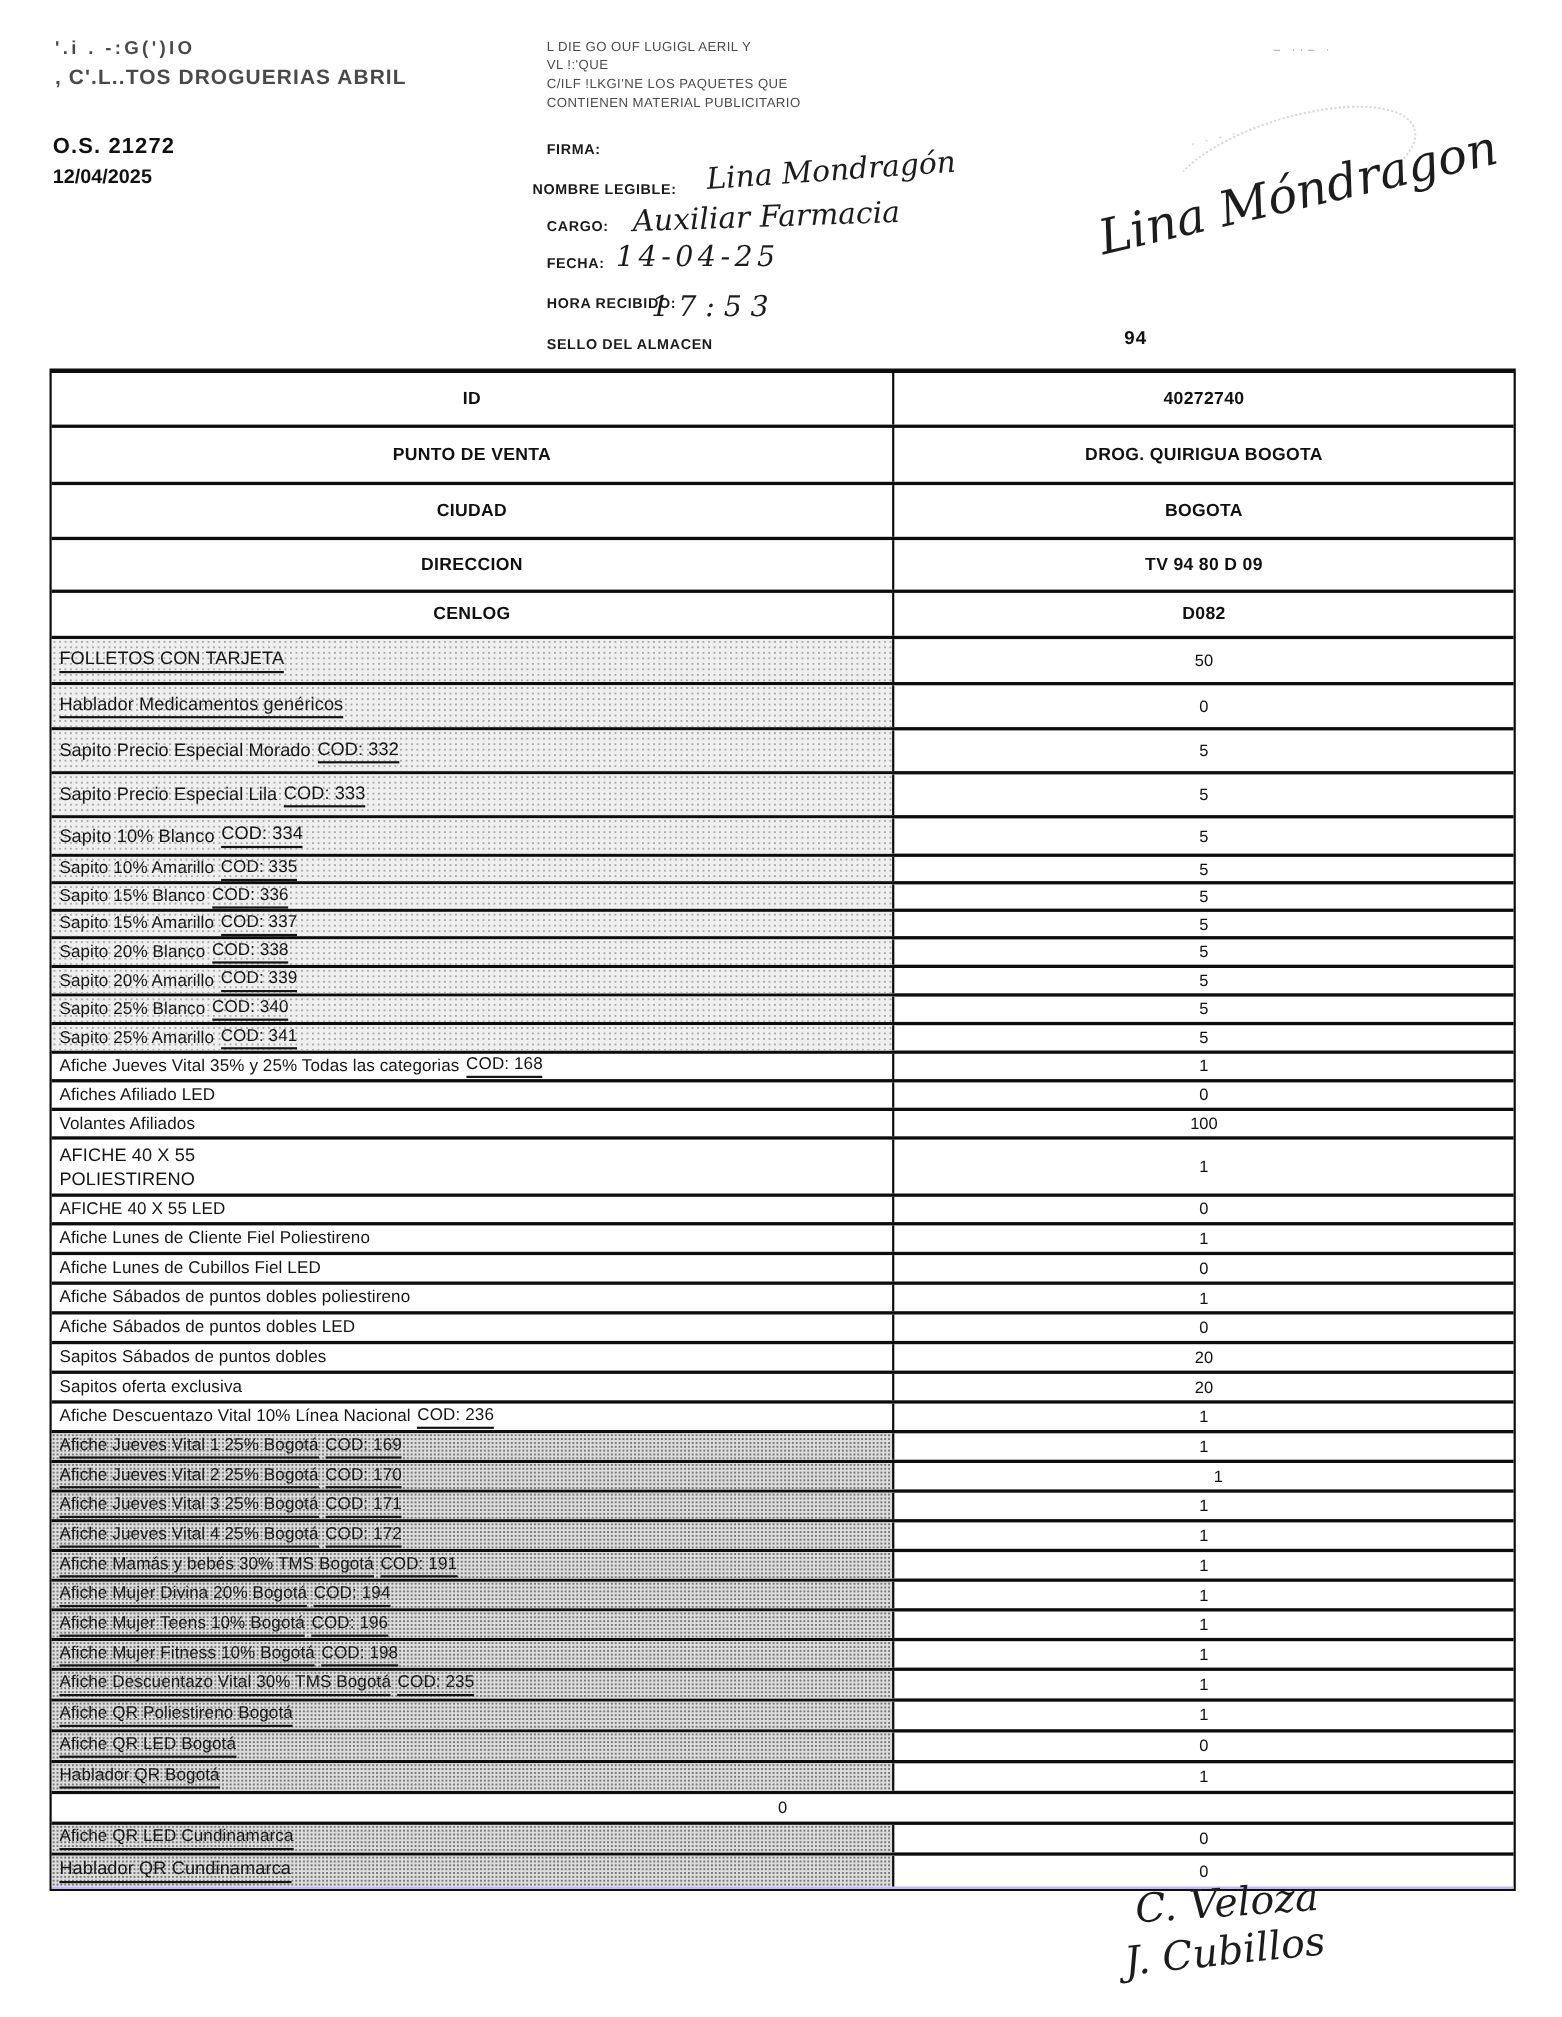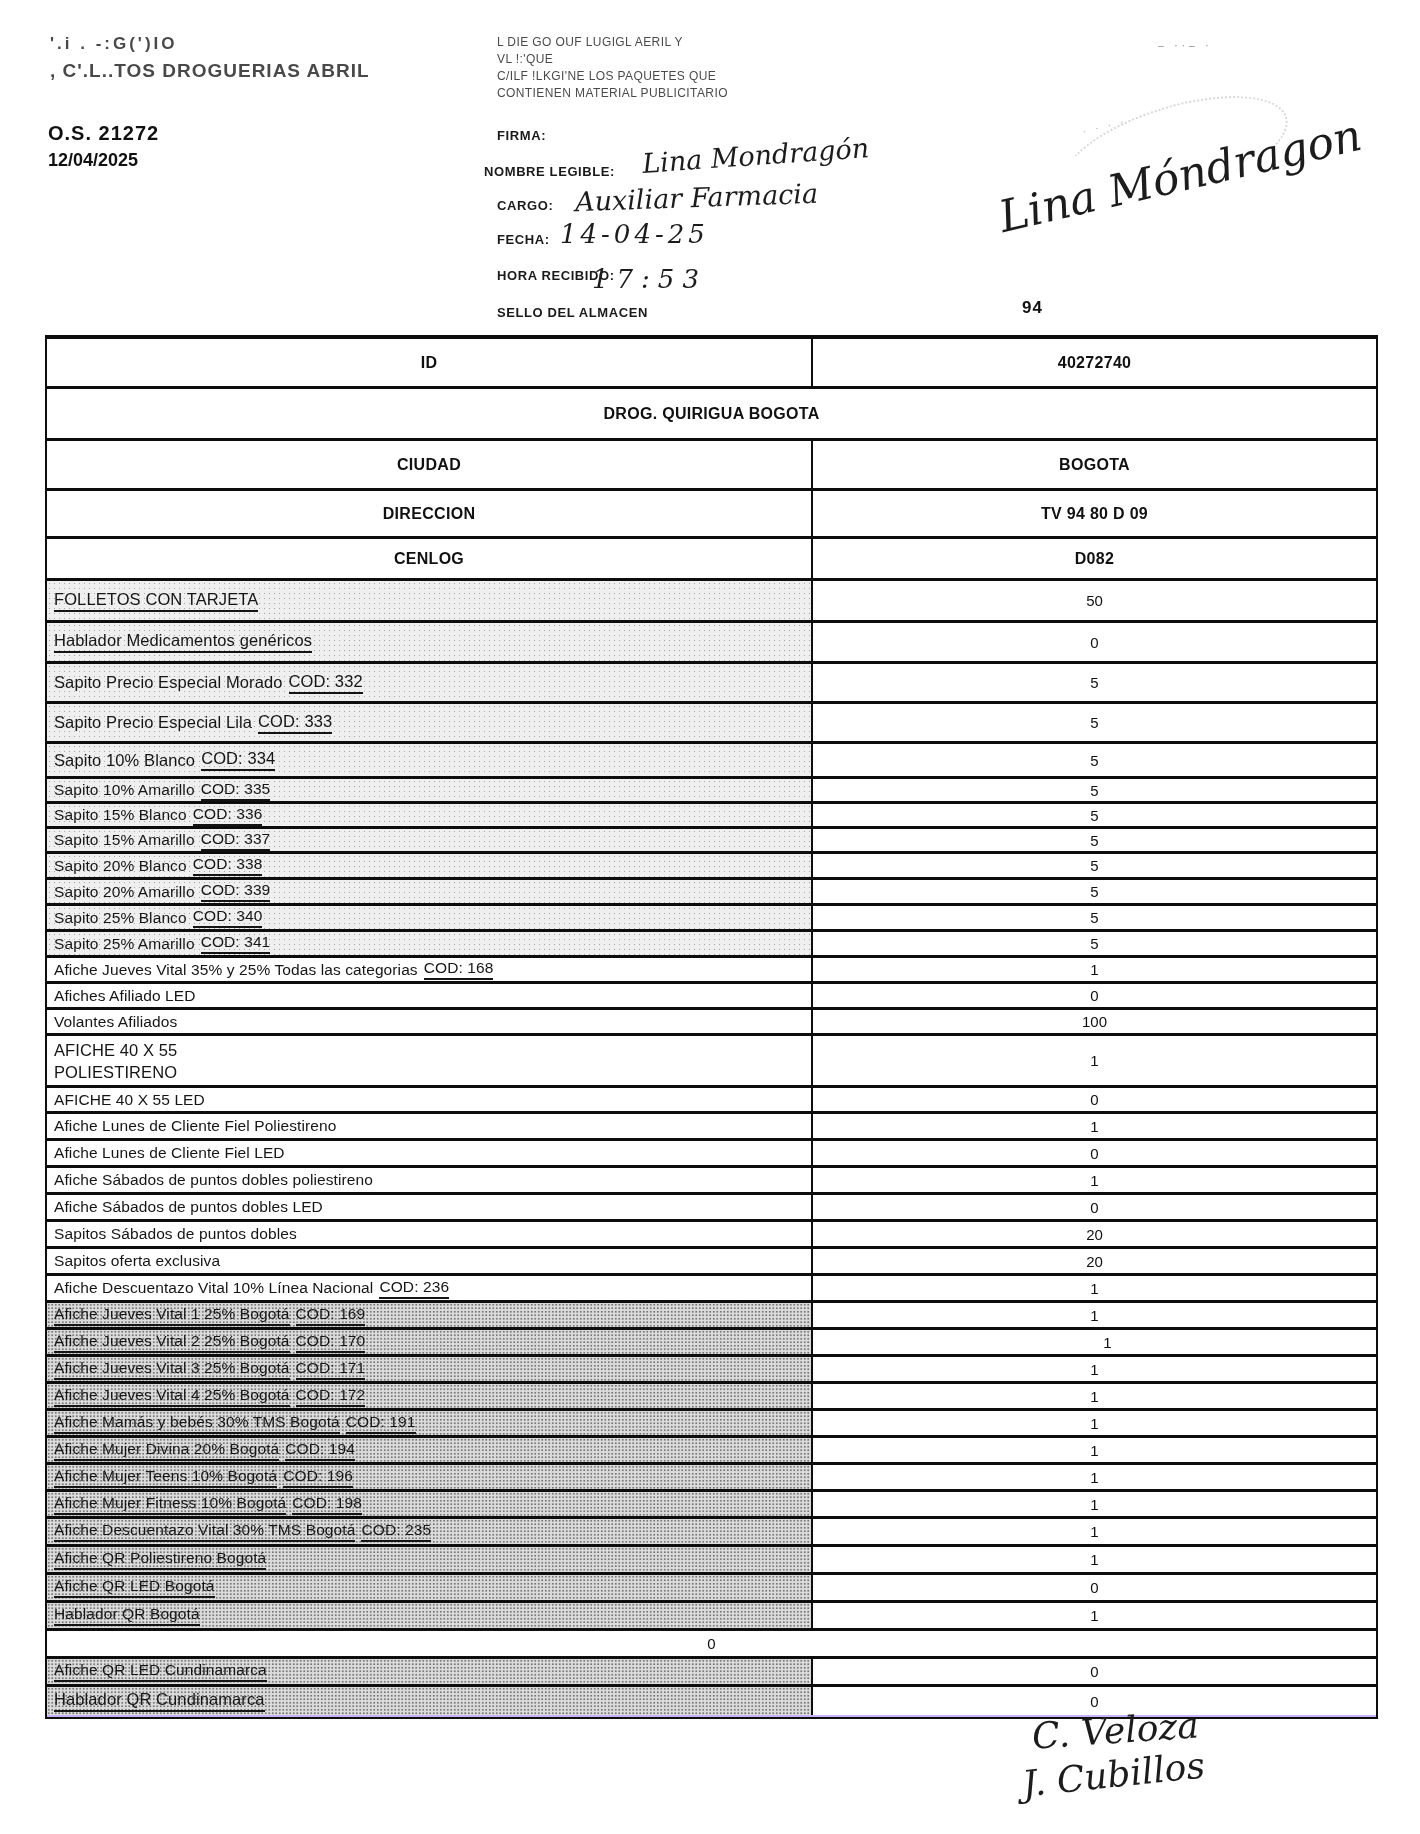--- a/index.html
+++ b/index.html
@@ -86,20 +86,21 @@
   <div class="abs stamp-txt">· · · ·</div>
   <div class="abs hw hw-sig">Lina Móndragon</div>
 
   <div class="tbl">
   <div class="row info" style="height: 50px; text-align: right;">
     <div class="cell-l">ID</div>
     <div class="cell-r">40272740</div>
   </div>
 
   <div class="row info" style="height: 52px;">
+    <div class="cell-l">PUNTO DE VENTA</div>
     <div class="cell-r">DROG. QUIRIGUA BOGOTA</div>
   </div>
 
   <div class="row info" style="height: 50px;">
     <div class="cell-l">CIUDAD</div>
     <div class="cell-r">BOGOTA</div>
   </div>
 
   <div class="row info" style="height: 48px;">
     <div class="cell-l">DIRECCION</div>
@@ -251,21 +252,21 @@
   <div class="row item compact" style="height: 27px;">
     <div class="cell-l">
       <span class="nm">Afiche Lunes de Cliente Fiel Poliestireno</span>
 
     </div>
     <div class="cell-r">1</div>
   </div>
 
   <div class="row item compact" style="height: 27px;">
     <div class="cell-l">
-      <span class="nm">Afiche Lunes de Cliente Fiel LED</span>
+      <span class="nm">Afiche Lunes de Cubillos Fiel LED</span>
 
     </div>
     <div class="cell-r">0</div>
   </div>
 
   <div class="row item compact" style="height: 27px;">
     <div class="cell-l">
       <span class="nm">Afiche Sábados de puntos dobles poliestireno</span>
 
     </div>

